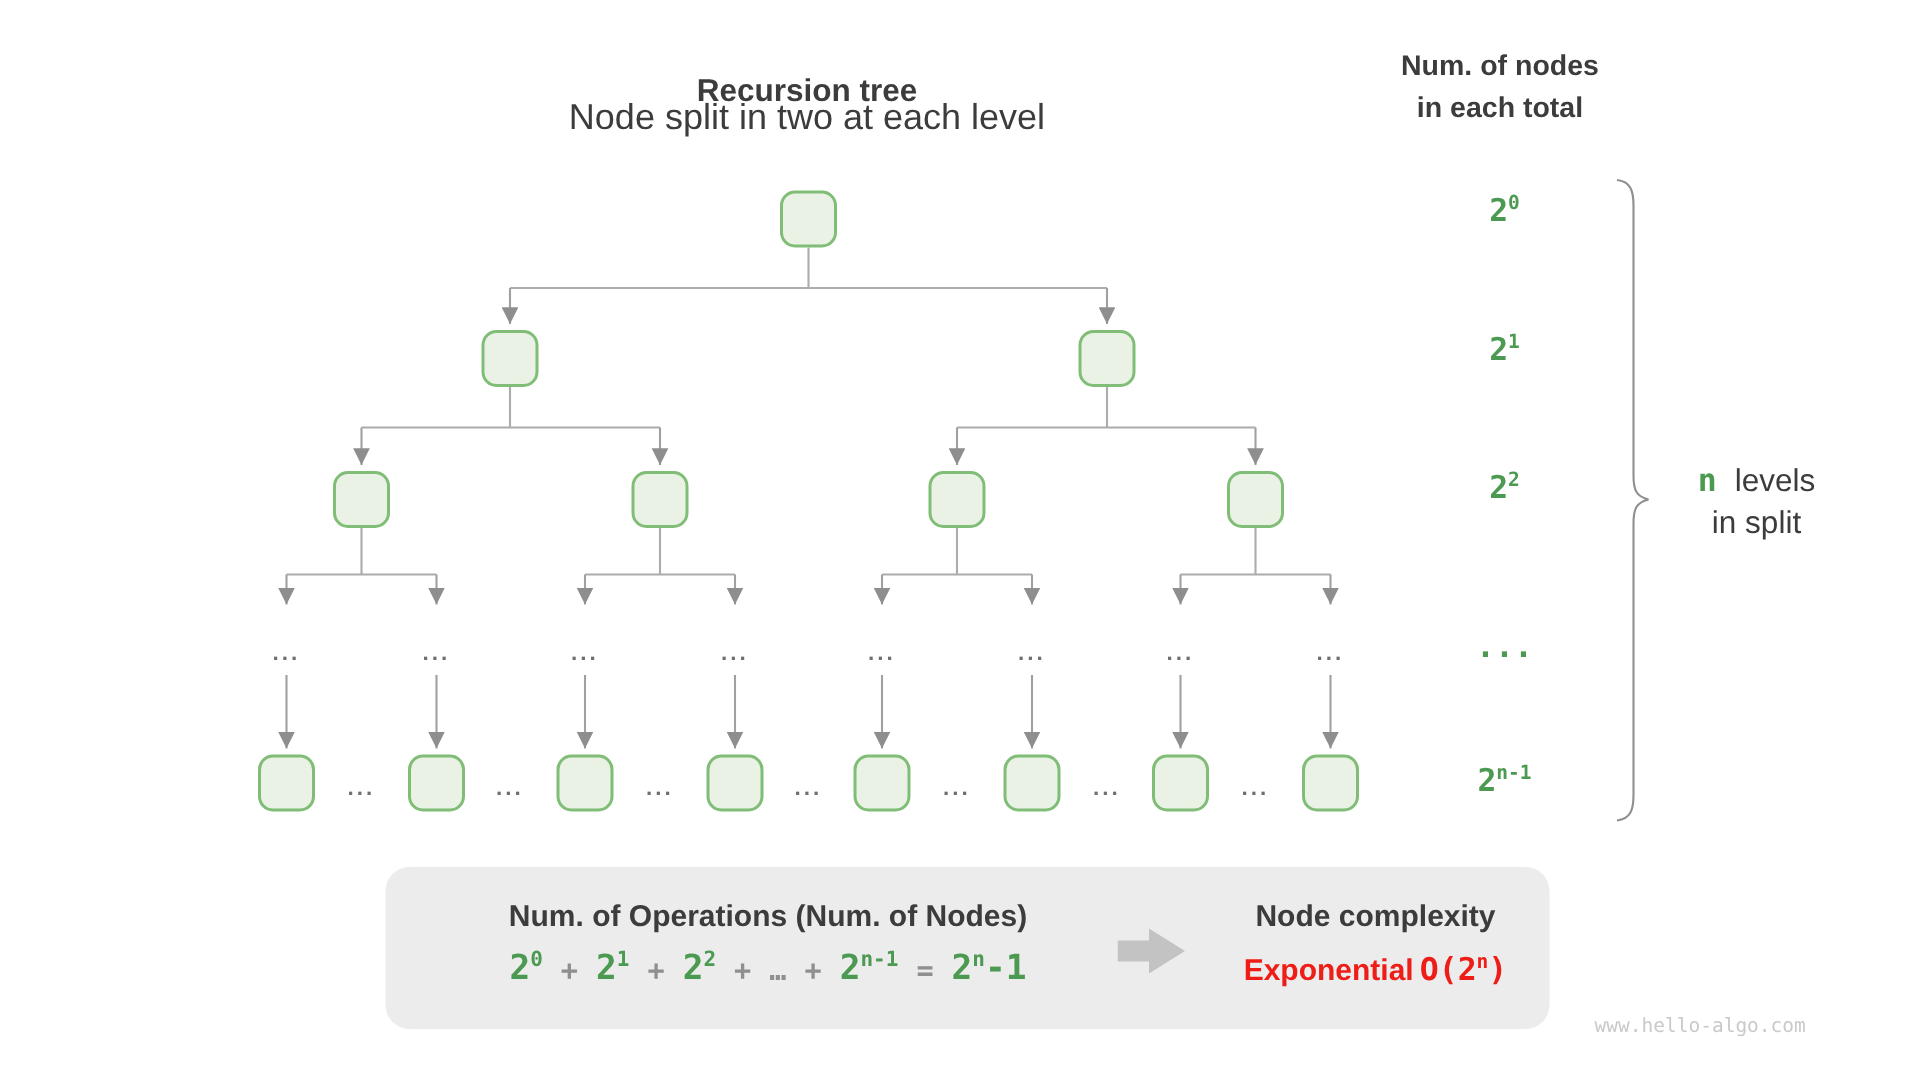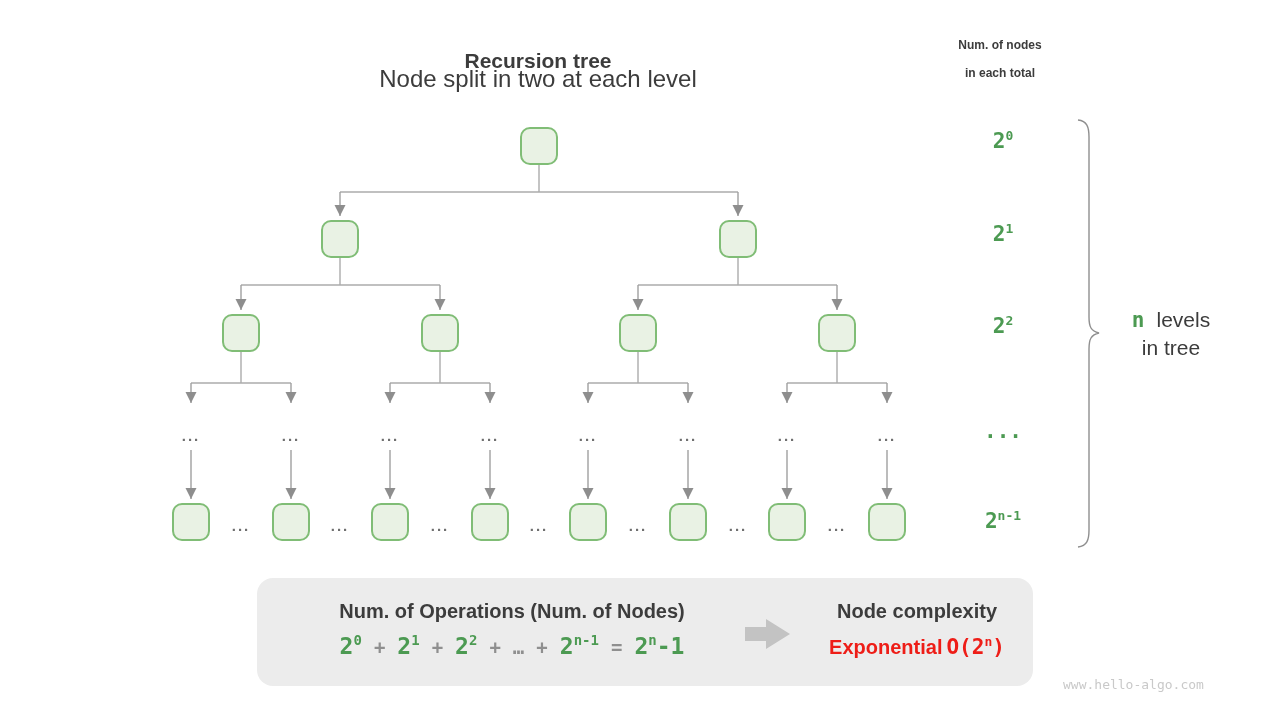--- a/index.html
+++ b/index.html
@@ -1,21 +1,21 @@
 <!DOCTYPE html>
 <html><head>
 <meta charset="utf-8">
 <style>
   html,body{margin:0;padding:0;background:#ffffff;}
   .canvas{position:relative;width:1280px;height:720px;background:#ffffff;overflow:hidden;
           font-family:"Liberation Sans",sans-serif;color:#3C3C3C;}
   .abs{position:absolute;}
   .title{left:288px;top:29px;width:500px;text-align:center;font-size:21px;font-weight:700;margin-top:20px;}
   .subtitle{left:288px;top:65px;width:500px;text-align:center;font-size:24px;font-weight:400;}
-  .right-header{left:890px;top:31px;width:220px;text-align:center;font-size:12px;font-weight:700;line-height:28px;}
+  .right-header{left:890px;top:31px;width:220px;text-align:center;font-size:19px;font-weight:700;line-height:28px;}
   .overlay{position:absolute;left:0;top:0;pointer-events:none;}
   .conn{stroke:#ACACAC;stroke-width:1.4;fill:none;}
   .arr{stroke:#A0A0A0;stroke-width:1.4;}
   .brace{stroke:#8F8F8F;stroke-width:1.4;fill:none;}
   .node{position:absolute;width:38px;height:38px;box-sizing:border-box;
         border:2px solid #80BD76;border-radius:10px;background:#E9F2E4;}
   .tdots{position:absolute;width:30px;text-align:center;color:#6F6F6F;
          font-size:15px;font-weight:700;letter-spacing:2px;}
   .lvl{position:absolute;left:973px;width:60px;text-align:center;color:#4C9A52;
        font-family:"DejaVu Sans Mono",monospace;font-size:21px;font-weight:700;}
@@ -127,21 +127,21 @@
   <span class="tdots" style="left:822px;top:517px">...</span>
 
   <div class="lvl" style="top:128px"><span>2</span><sup>0</sup></div>
   <div class="lvl" style="top:221px"><span>2</span><sup>1</sup></div>
   <div class="lvl" style="top:313px"><span>2</span><sup>2</sup></div>
   <div class="lvl" style="top:419px">...</div>
   <div class="lvl" style="top:508px"><span>2</span><sup>n-1</sup></div>
 
   <div class="abs brace-label">
     <div><span class="brace-n">n</span><span>levels</span></div>
-    <div>in tree</div>
+    <div>in split</div>
   </div>
 
   <div class="abs summary">
     <div class="ops-title">Num. of Operations (Num. of Nodes)</div>
 
     <div class="formula">
       <span class="f-term"><span>2</span><sup>0</sup></span>
       <span class="f-op">+</span>
       <span class="f-term"><span>2</span><sup>1</sup></span>
       <span class="f-op">+</span>

